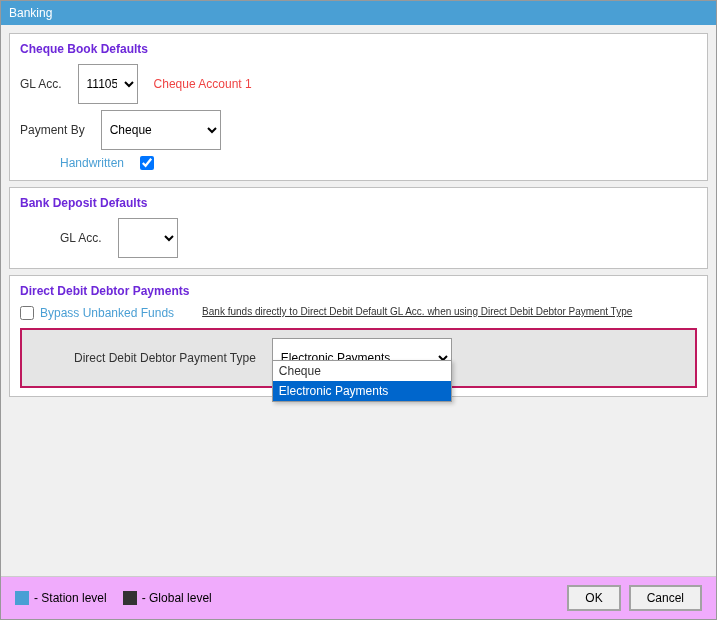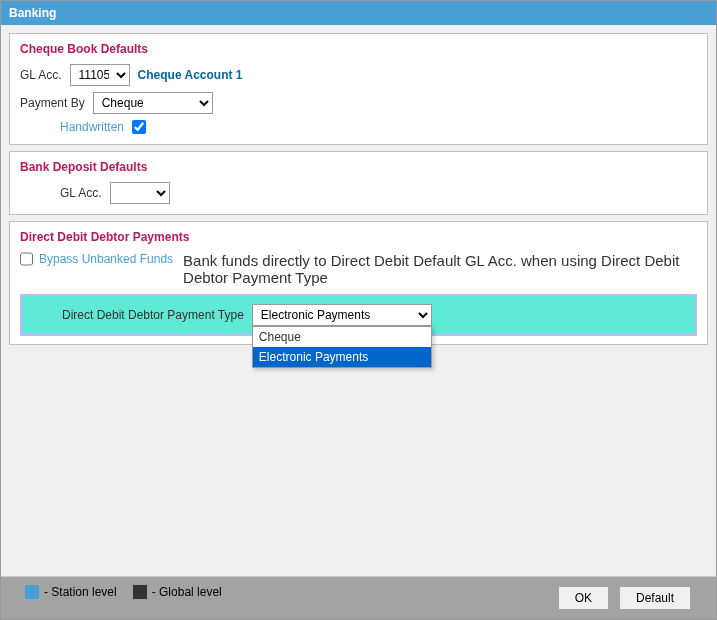--- a/index.html
+++ b/index.html
@@ -1,55 +1,55 @@
 <!DOCTYPE html>
 <html><head>
   <meta charset="utf-8">
   <style>
     * { box-sizing: border-box; margin: 0; padding: 0; font-family: Arial, sans-serif; font-size: 12px; }
     body { background: #f0f0f0; width: 717px; height: 620px; overflow: hidden; }
 
     .window { width: 717px; height: 620px; background: #f0f0f0; border: 1px solid #999; display: flex; flex-direction: column; }
 
-    .title-bar { background: #4a9fd4; color: white; padding: 4px 8px; font-size: 13px; font-weight: bold; height: 24px; display: flex; align-items: center; }
+    .title-bar { background: #4a9fd4; color: white; padding: 4px 8px; font-size: 13px; font-weight: normal; height: 24px; display: flex; align-items: center; }
 
     .content { flex: 1; padding: 8px; display: flex; flex-direction: column; gap: 6px; }
 
     .section { background: white; border: 1px solid #c0c0c0; padding: 8px 10px 10px 10px; position: relative; }
-    .section-title { font-weight: bold; color: #be185d; margin-bottom: 8px; }
+    .section-title { font-weight: bold; color: #6d28d9; margin-bottom: 8px; }
 
-    .form-row { display: flex; align-items: center; gap: 8px; margin-bottom: 6px; }
+    .form-row { display: flex; align-items: center; gap: 16px; margin-bottom: 6px; }
     .form-row:last-child { margin-bottom: 0; margin-left: 40px; }
 
     label { color: #333; white-space: nowrap; }
     label.blue-label { color: #4a9fd4; }
 
-    select { border: 1px solid #999; background: white; padding: 2px 4px; height: 22px; cursor: pointer; }
+    select { border: 1px solid #999; background: white; padding: 2px 4px; height: 40px; cursor: pointer; }
     select.small { width: 60px; }
     select.medium { width: 120px; }
     select.large { width: 180px; }
 
-    .account-label { color: #0369a1; font-weight: bold; }
+    .account-label { color: #ef4444; }
 
     input[type="checkbox"] { width: 14px; height: 14px; cursor: pointer; }
 
     .direct-debit-section { border: 1px solid #c0c0c0; background: white; padding: 8px 10px; }
 
     .bypass-row { display: flex; align-items: flex-start; gap: 6px; }
-    .bypass-info { color: #333; font-size: 15px; margin-left: 4px; }
+    .bypass-info { color: #333; font-size: 10px; margin-left: 22px; text-decoration: underline; }
 
-    .payment-type-section { border: 2px solid #c4b5fd; padding: 8px 0; background: #5eead4; position: relative; }
+    .payment-type-section { border: 2px solid #be185d; padding: 8px 12px; background: #e5e5e5; position: relative; }
 
     .dropdown-container { position: relative; display: inline-block; }
 
     .dropdown-list { position: absolute; top: 22px; left: 0; width: 180px; background: white; border: 1px solid #999; z-index: 10; box-shadow: 2px 2px 4px rgba(0,0,0,0.2); }
     .dropdown-item { padding: 3px 6px; cursor: pointer; color: #333; }
     .dropdown-item.selected { background: #0066cc; color: white; }
 
-    .footer { display: flex; align-items: flex-start; padding: 8px 24px; border-top: 1px solid #ccc; background: #a3a3a3; gap: 16px; margin-top: auto; }
+    .footer { display: flex; align-items: center; padding: 8px 14px; border-top: 1px solid #ccc; background: #f0abfc; gap: 16px; margin-top: auto; }
 
     .legend-item { display: flex; align-items: center; gap: 5px; }
     .legend-box { width: 14px; height: 14px; }
     .legend-box.blue { background: #4a9fd4; }
     .legend-box.black { background: #333; }
 
     .footer-buttons { margin-left: auto; display: flex; gap: 8px; }
     .btn { padding: 4px 16px; border: 2px solid #a3a3a3; background: #f0f0f0; cursor: pointer; height: 26px; }
 
     .spacer { flex: 1; }
@@ -129,16 +129,16 @@
     <div class="legend-item">
       <div class="legend-box blue"></div>
       <span>- Station level</span>
     </div>
     <div class="legend-item">
       <div class="legend-box black"></div>
       <span>- Global level</span>
     </div>
     <div class="footer-buttons">
       <button class="btn">OK</button>
-      <button class="btn">Default</button>
+      <button class="btn">Cancel</button>
     </div>
   </div>
 </div>
 
 </body></html>

